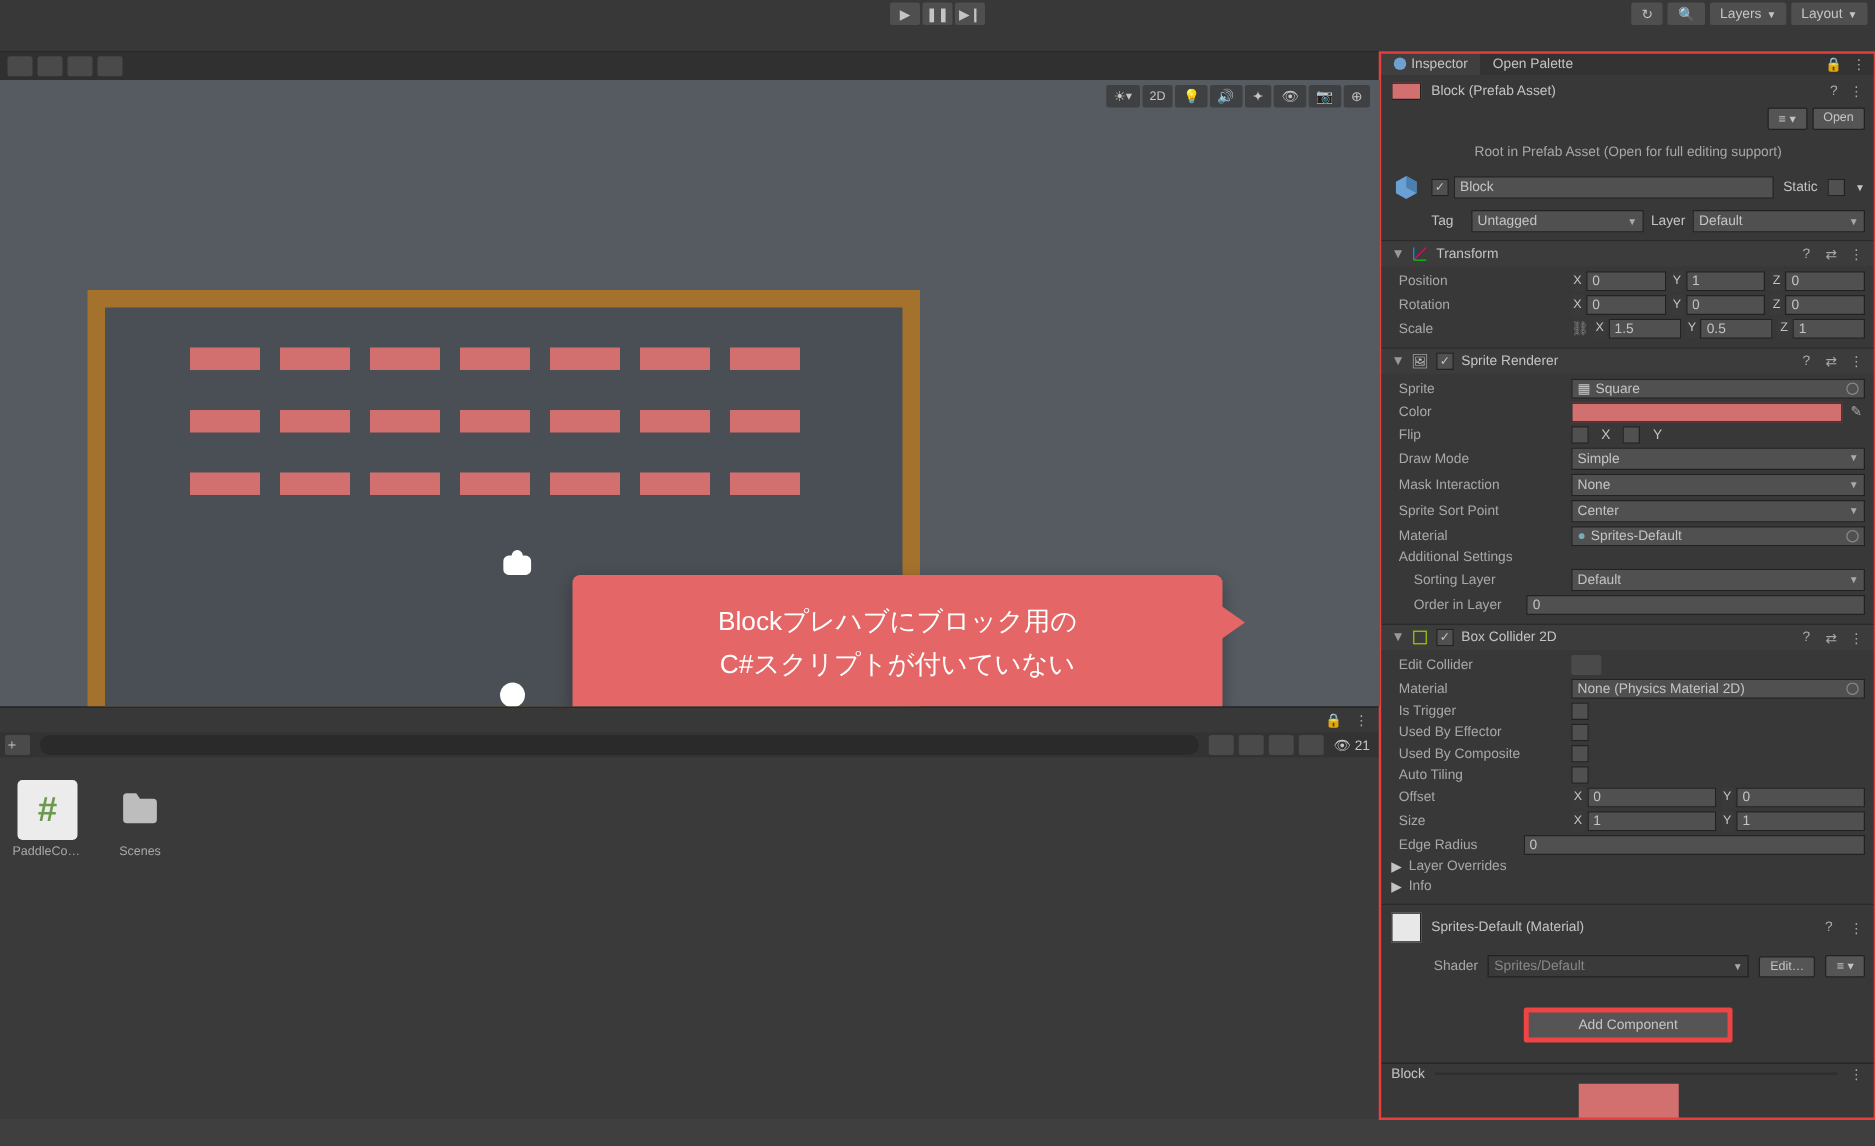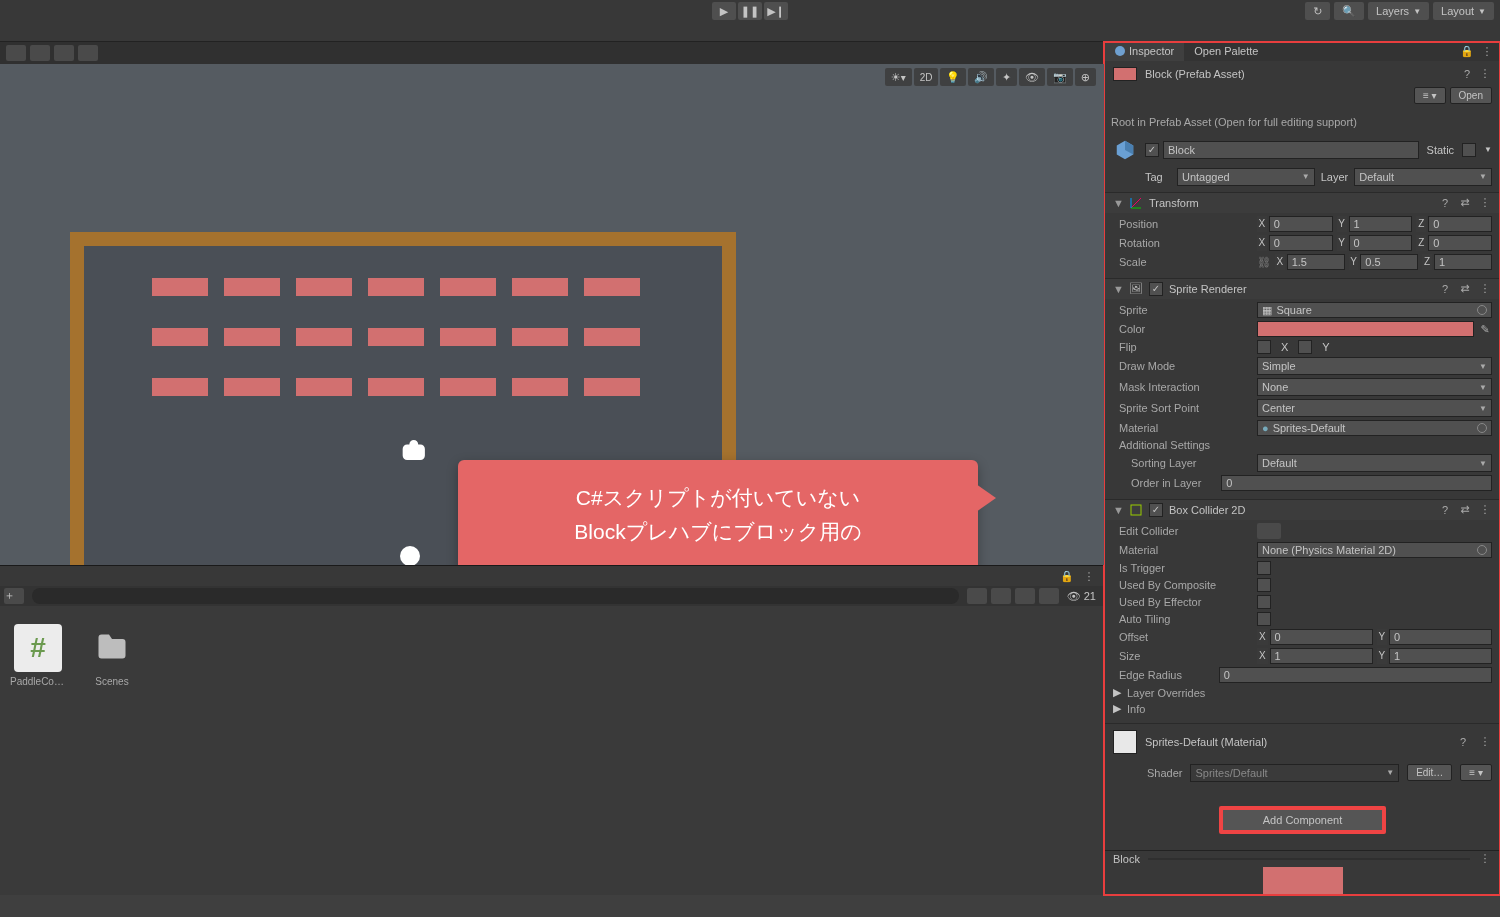--- a/index.html
+++ b/index.html
@@ -71,21 +71,21 @@
   .insp-tab.active{background:#3f3f3f;}
   .insp-tab .icon{width:10px;height:10px;border-radius:50%;background:#6fa0d0;}
   .insp-tabs .right{margin-left:auto; display:flex; gap:6px; padding-right:6px;}
   .tiny-icon{width:14px;height:14px;display:flex;align-items:center;justify-content:center;color:#aaa;}
 
   .insp-header{padding:6px 8px; display:flex; align-items:center; gap:8px; position:relative;}
   .prefab-thumb{width:24px;height:14px;background:var(--brick); border:1px solid #222;}
   .insp-header .right{position:absolute; right:8px; top:6px; display:flex; gap:4px;}
   .mini-btn{background:#555;border:1px solid #222;padding:2px 8px;border-radius:2px;font-size:10px;}
 
-  .insp-info{padding:6px 6px; color:var(--text2);}
+  .insp-info{padding:6px 6px; color:var(--text2);text-align:center;}
   .obj-header{display:flex; align-items:center; gap:8px; padding:4px 8px;}
   .cube-icon{width:24px;height:24px; display:flex;align-items:center;justify-content:center;}
   .obj-name{flex:1; display:flex; align-items:center; gap:4px;}
   .obj-name input[type=text]{flex:1; background:var(--input); border:1px solid #222; height:18px; padding:0 4px; color:var(--text);}
   .obj-tag-row{display:flex; gap:6px; align-items:center; padding:2px 8px 6px 40px;}
   .obj-tag-row .lbl{width:26px;}
   .obj-tag-row select,.drop{flex:1; background:var(--input); border:1px solid #222; height:18px; color:var(--text); padding:0 4px; appearance:none; position:relative;}
   .drop{display:flex;align-items:center;justify-content:space-between;}
   .drop .arrow{font-size:8px;color:#aaa;}
 
@@ -224,22 +224,22 @@
               <svg viewBox="0 0 24 18">
                   <path fill="#fff" d="M6 4a4 4 0 018 0h2a4 4 0 014 4v6a4 4 0 01-4 4H4a4 4 0 01-4-4V8a4 4 0 014-4h2z"></path>
                 </svg>
             </div>
             <div class="ball"></div>
 
           </div>
         </div>
 
         <div class="callout">
+          <div>Blockプレハブにブロック用の</div>
           <div>C#スクリプトが付いていない</div>
-          <div>Blockプレハブにブロック用の</div>
         </div>
       </div>
 
       <div class="project-panel">
         <div class="project-header">
           <span class="tiny-icon">🔒</span>
           <span class="tiny-icon">⋮</span>
         </div>
         <div class="project-toolbar">
           <div class="tinybtn">＋</div>
@@ -507,25 +507,25 @@
             <div class="objfield">
                 <span>None (Physics Material 2D)</span>
                 <span class="picker"></span>
               </div>
             </div>
           <div class="prop-row">
               <span class="plabel">Is Trigger</span>
               <div class="checkbox"></div>
             </div>
           <div class="prop-row">
+              <span class="plabel">Used By Effector</span>
+              <div class="checkbox"></div>
+            </div>
+          <div class="prop-row">
               <span class="plabel">Used By Composite</span>
-              <div class="checkbox"></div>
-            </div>
-          <div class="prop-row">
-              <span class="plabel">Used By Effector</span>
               <div class="checkbox"></div>
             </div>
           <div class="prop-row">
               <span class="plabel">Auto Tiling</span>
               <div class="checkbox"></div>
             </div>
           <div class="prop-row">
               <span class="plabel">Offset</span>
             <div class="pfield">
               <div class="axis">

